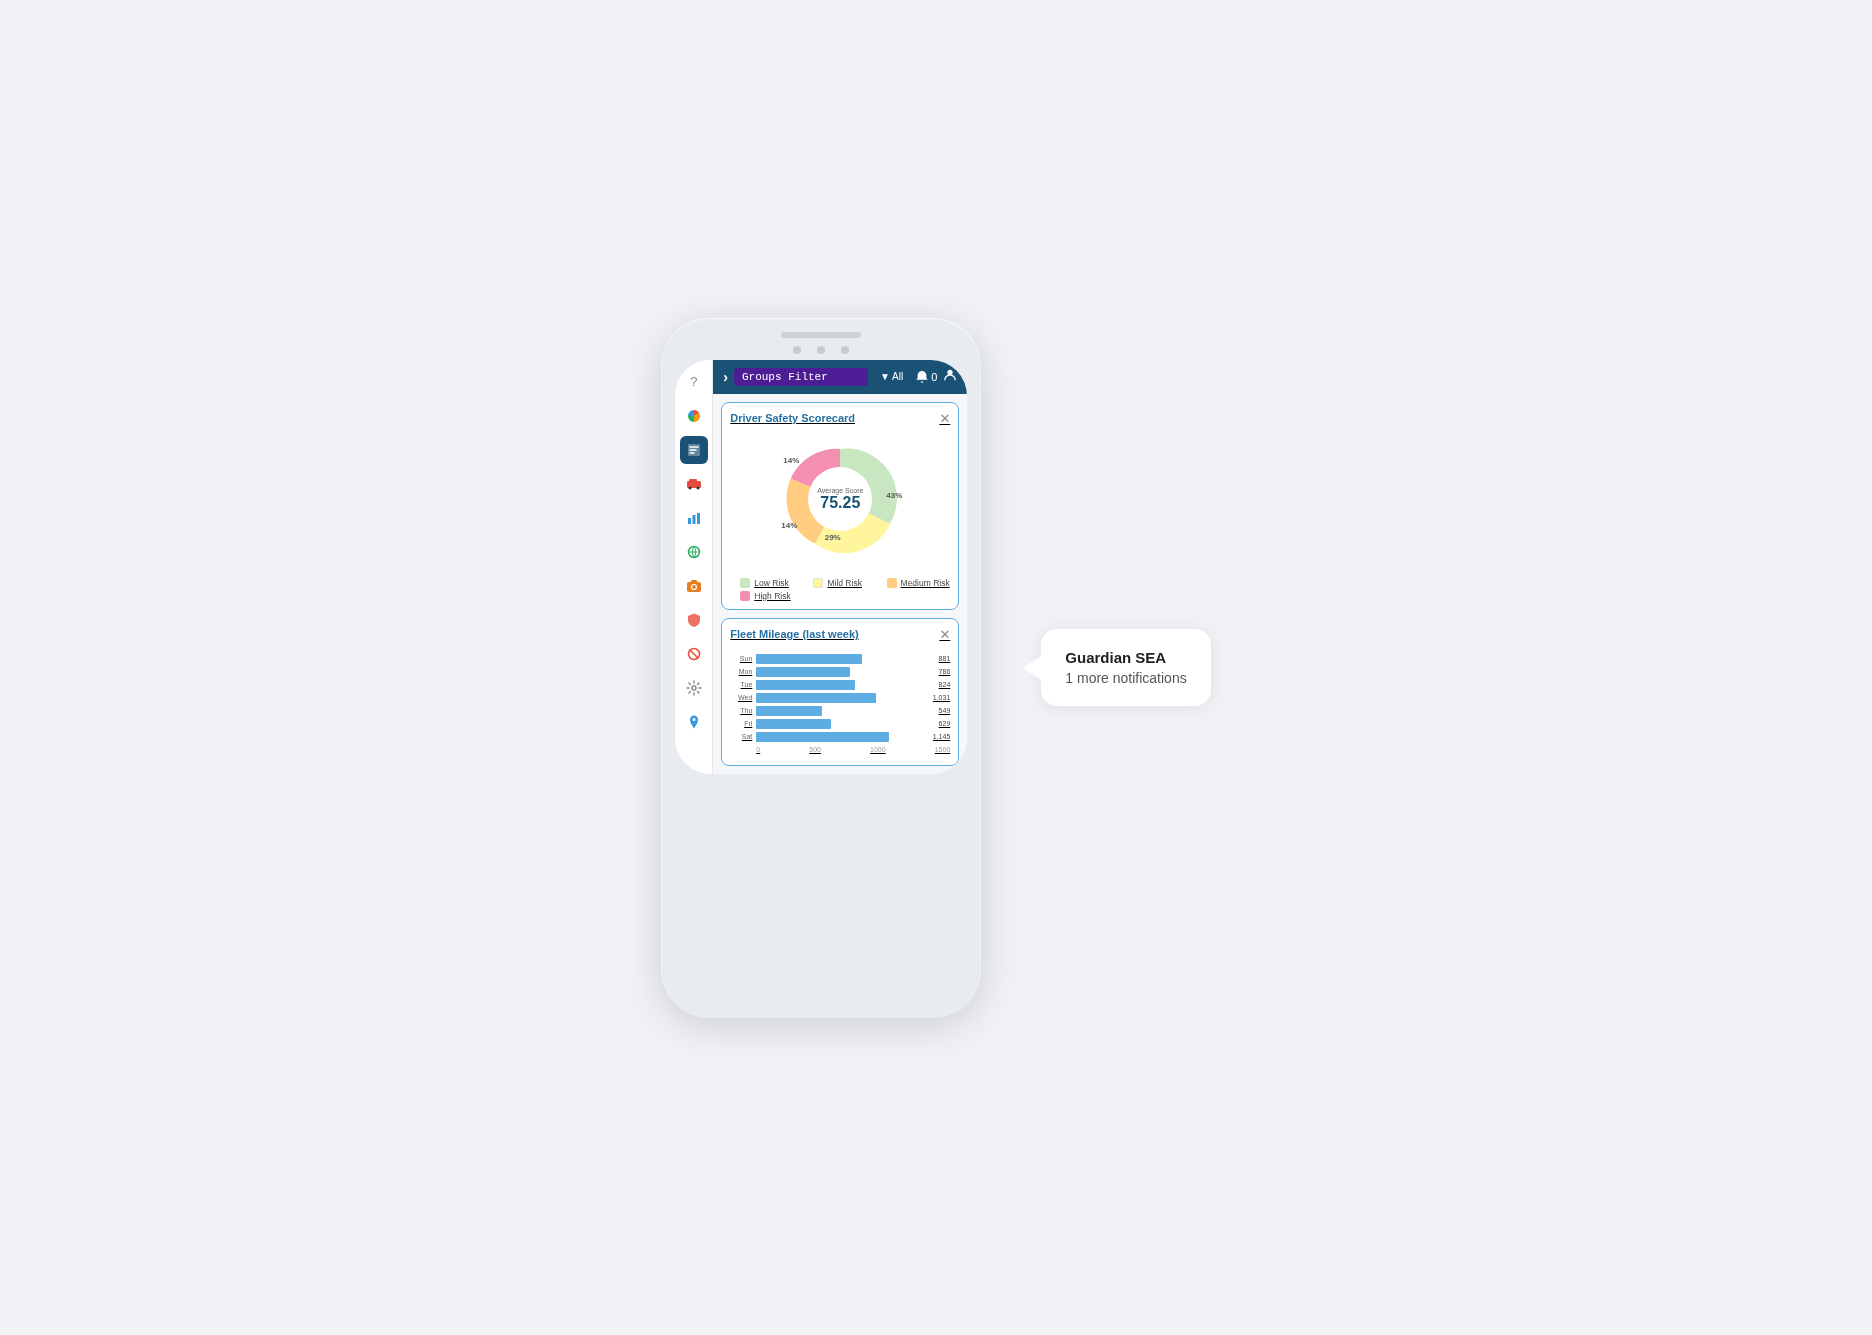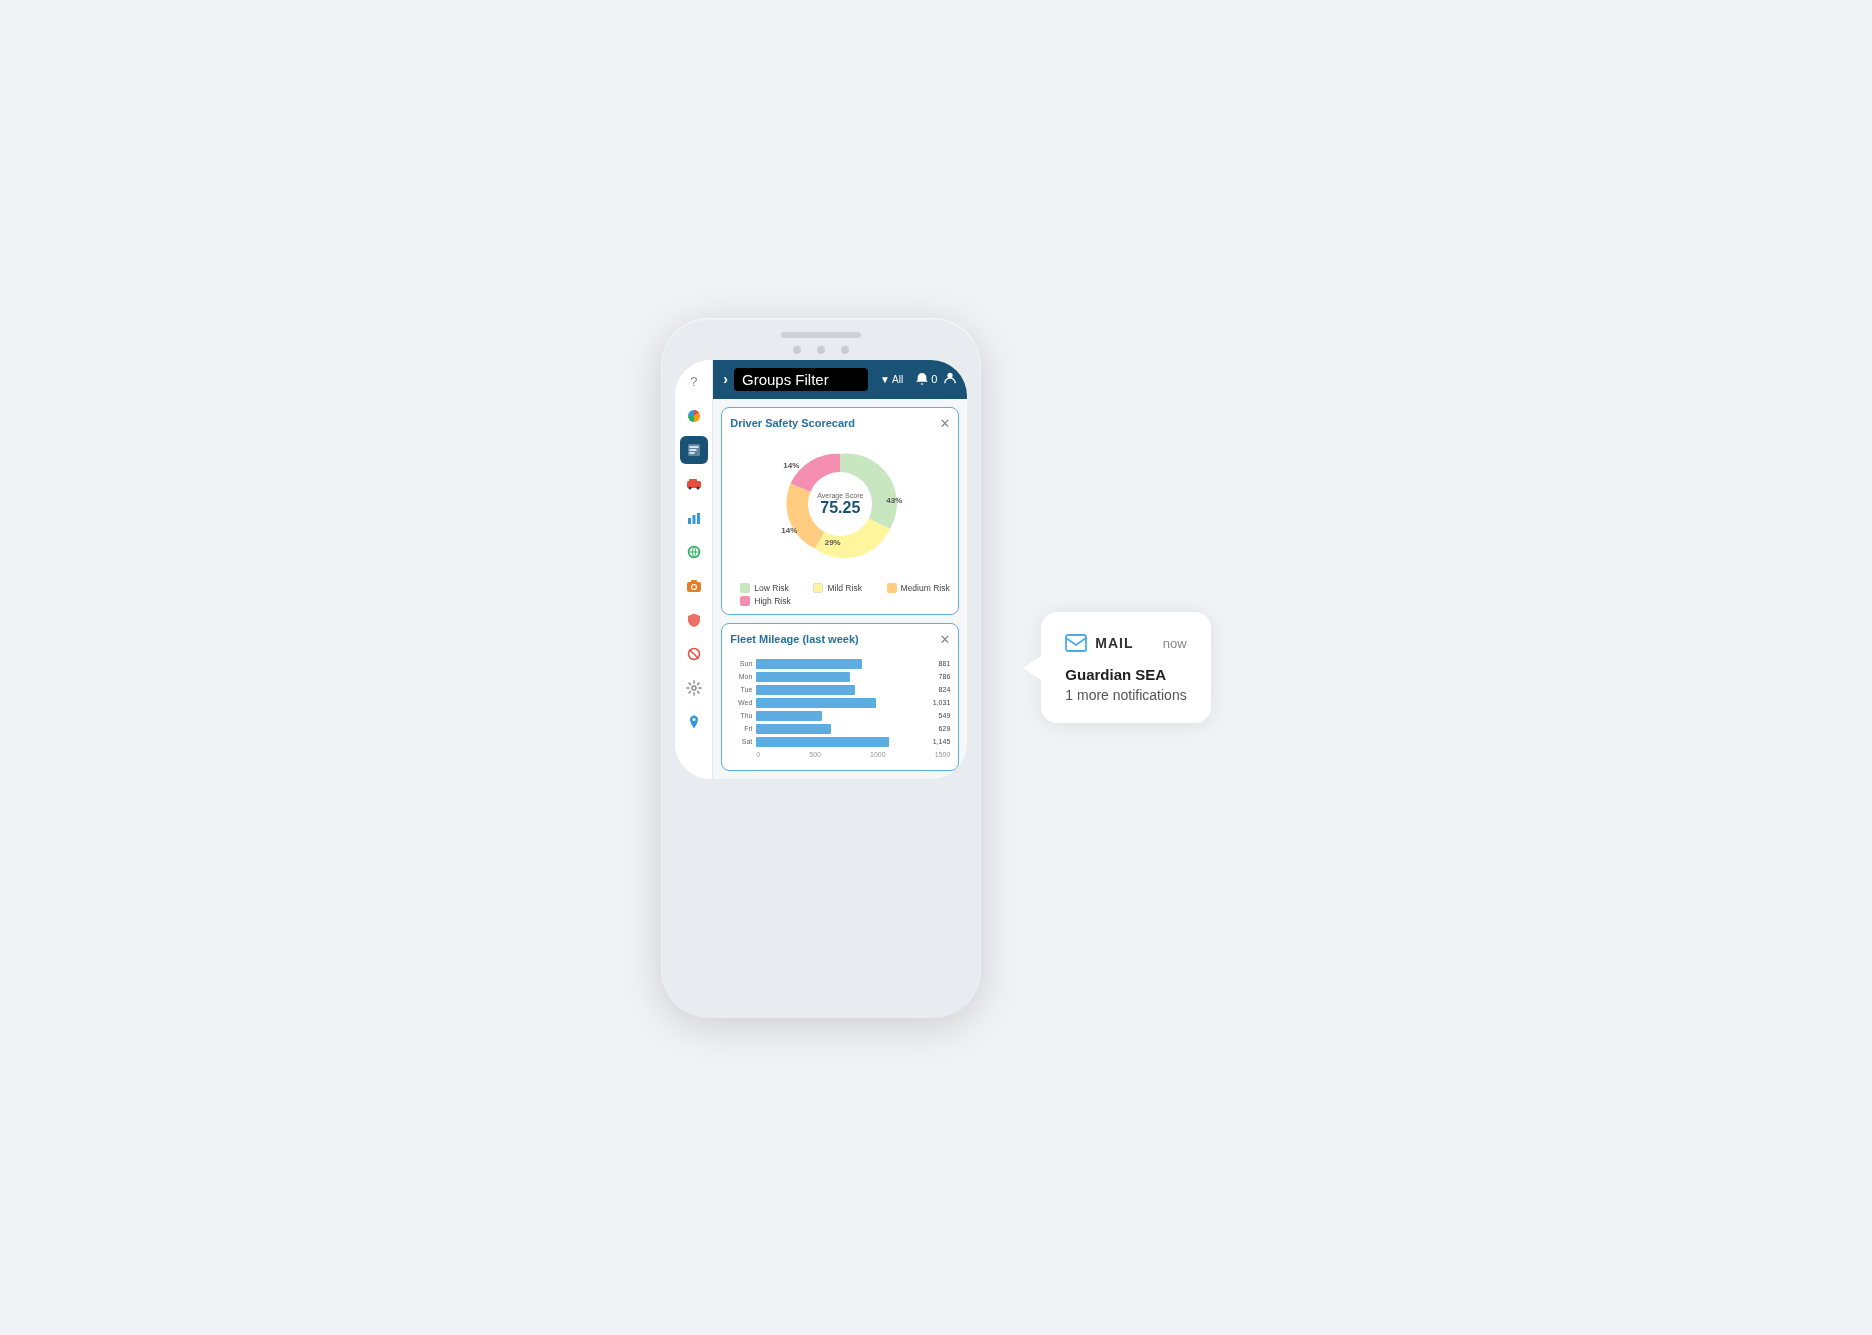--- a/index.html
+++ b/index.html
@@ -116,29 +116,30 @@
       gap: 6px;
     }
 
     .nav-chevron {
       color: #fff;
       font-size: 14px;
       font-weight: bold;
     }
 
     .nav-groups-filter {
-      background: #000000;
+      background: #4c1d95;
       color: #fff;
-      font-size: 15px;
+      font-size: 11px;
       padding: 3px 8px;
       border-radius: 4px;
       flex: 1;
       display: flex;
       align-items: center;
       justify-content: space-between;
+      font-family: Liberation Mono, monospace;
     }
 
     .nav-all-badge {
       background: #1a5276;
       color: #fff;
       font-size: 10px;
       padding: 2px 6px;
       border-radius: 3px;
       display: flex;
       align-items: center;
@@ -170,20 +171,21 @@
       flex-direction: column;
       gap: 8px;
       overflow-y: auto;
     }
 
     .card {
       background: #fff;
       border: 1.5px solid #5dade2;
       border-radius: 8px;
       padding: 8px;
+      text-decoration: underline;
     }
 
     .card-header {
       display: flex;
       justify-content: space-between;
       align-items: center;
       margin-bottom: 8px;
     }
 
     .card-title {
@@ -626,28 +628,16 @@
                   <span class="bar-axis-label">1500</span>
                 </div>
               </div>
           </div>
         </div>
       </div>
     </div>
   </div>
 
   <div class="notification-card">
-    <div class="notif-top">
-      <div class="notif-mail-row">
-        <div class="mail-icon">
-          <svg width="22" height="18" viewBox="0 0 22 18" fill="none">
-            <rect x="1" y="1" width="20" height="16" rx="2" stroke="#4aade8" stroke-width="1.8" fill="none"></rect>
-            <path d="M1 4l10 7 10-7" stroke="#4aade8" stroke-width="1.8" stroke-linecap="round"></path>
-          </svg>
-        </div>
-        <span class="notif-mail-label">MAIL</span>
-      </div>
-      <span class="notif-time">now</span>
-    </div>
     <div class="notif-sender">Guardian SEA</div>
     <div class="notif-more">1 more notifications</div>
   </div>
 </div>
 
 </body></html>

